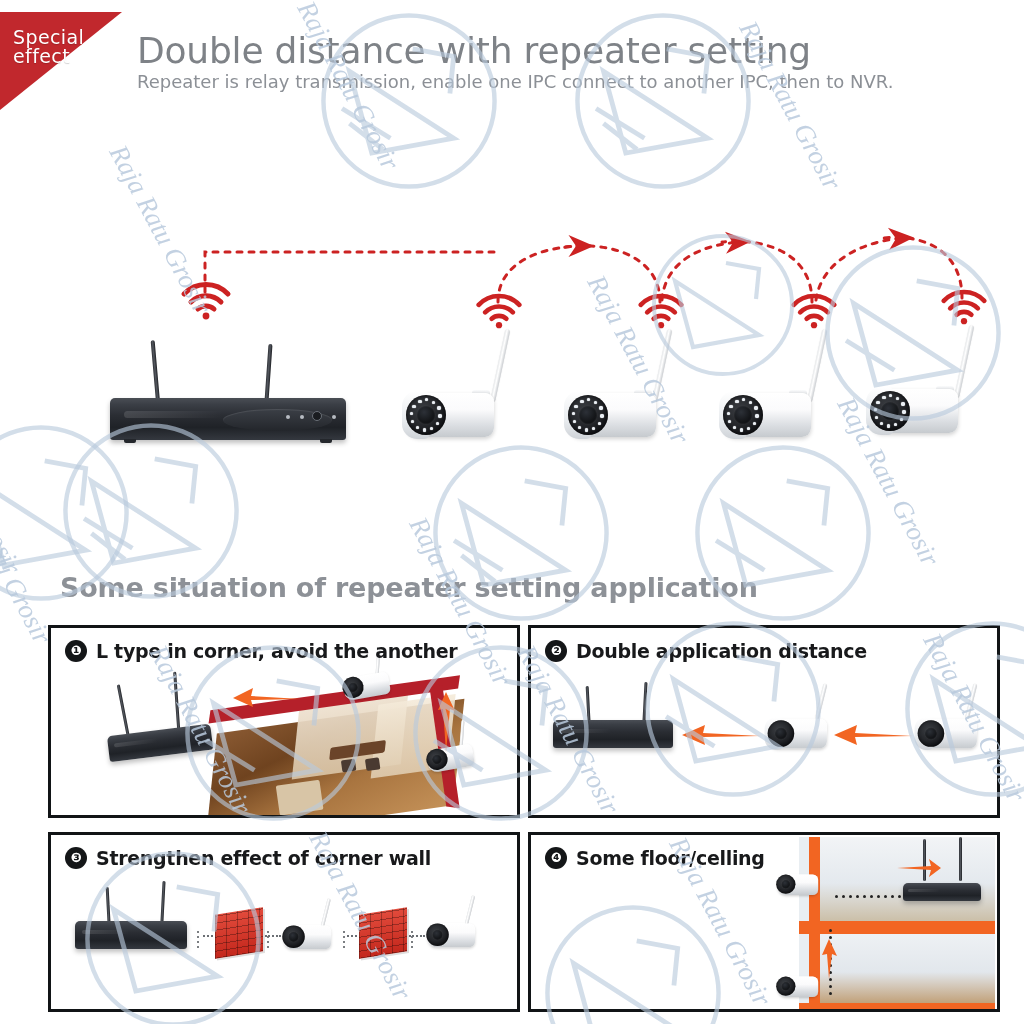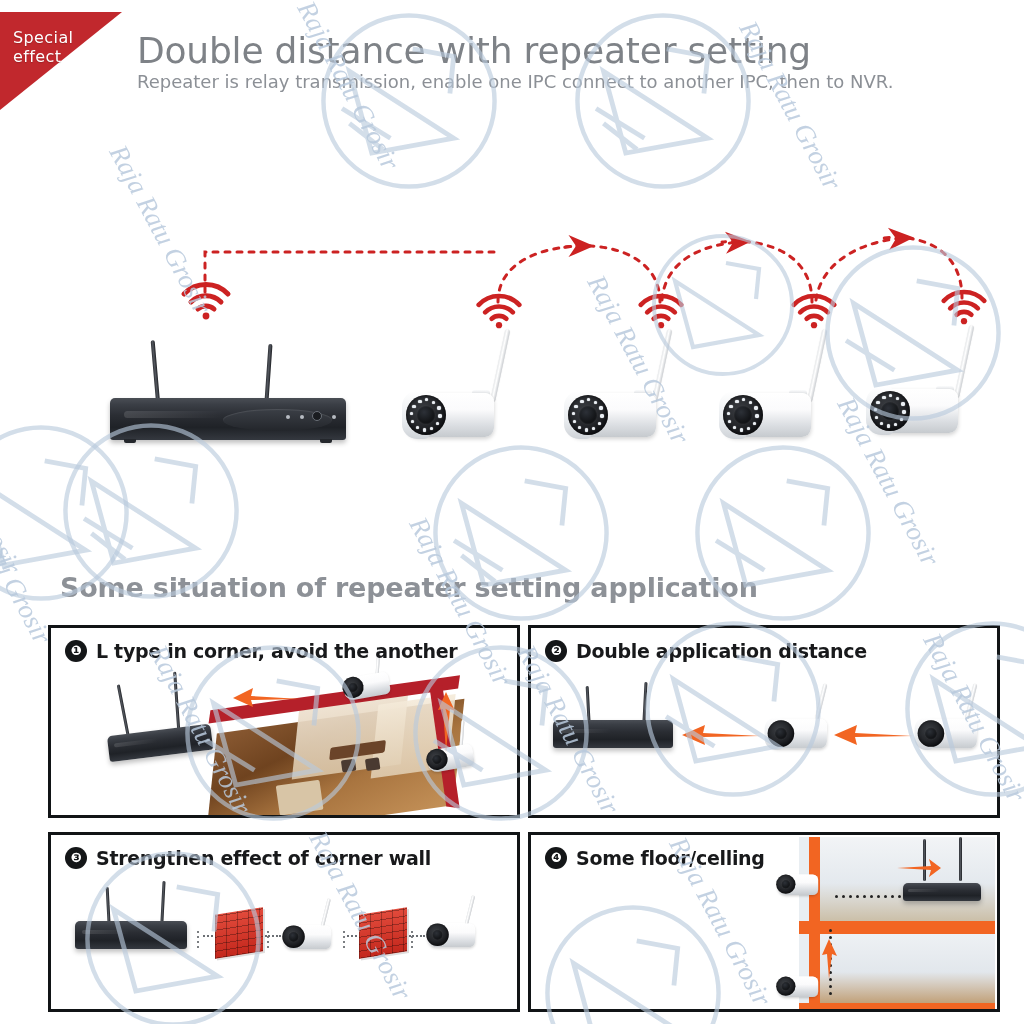--- a/index.html
+++ b/index.html
@@ -39,21 +39,21 @@
     z-index: 30;
   }
   .ribbon-tri {
     position: absolute; inset: 0;
     background: #c1282d;
     clip-path: polygon(0 0, 100% 0, 0 100%);
   }
   .ribbon-label {
     position: absolute; left: 13px; top: 16px;
     color: #ffffff;
-    font-size: 16px;
+    font-size: 19px;
     line-height: 19px;
     font-family: "DejaVu Sans", sans-serif;
     letter-spacing: .4px;
     text-shadow: 0 1px 1px rgba(0,0,0,.18);
   }
   .ribbon-label span { display: block; }
 
   
   .head-block { position: absolute; left: 137px; top: 34px; z-index: 20; width: 870px; }
   .h-title {

